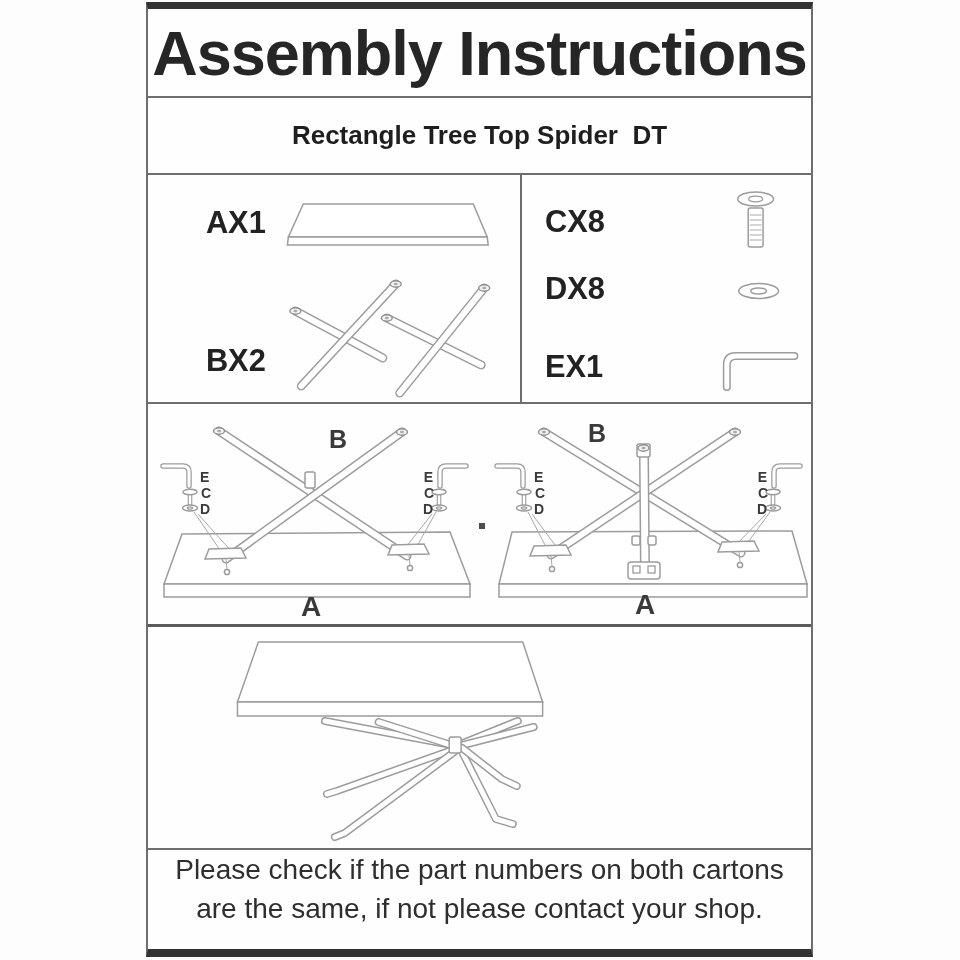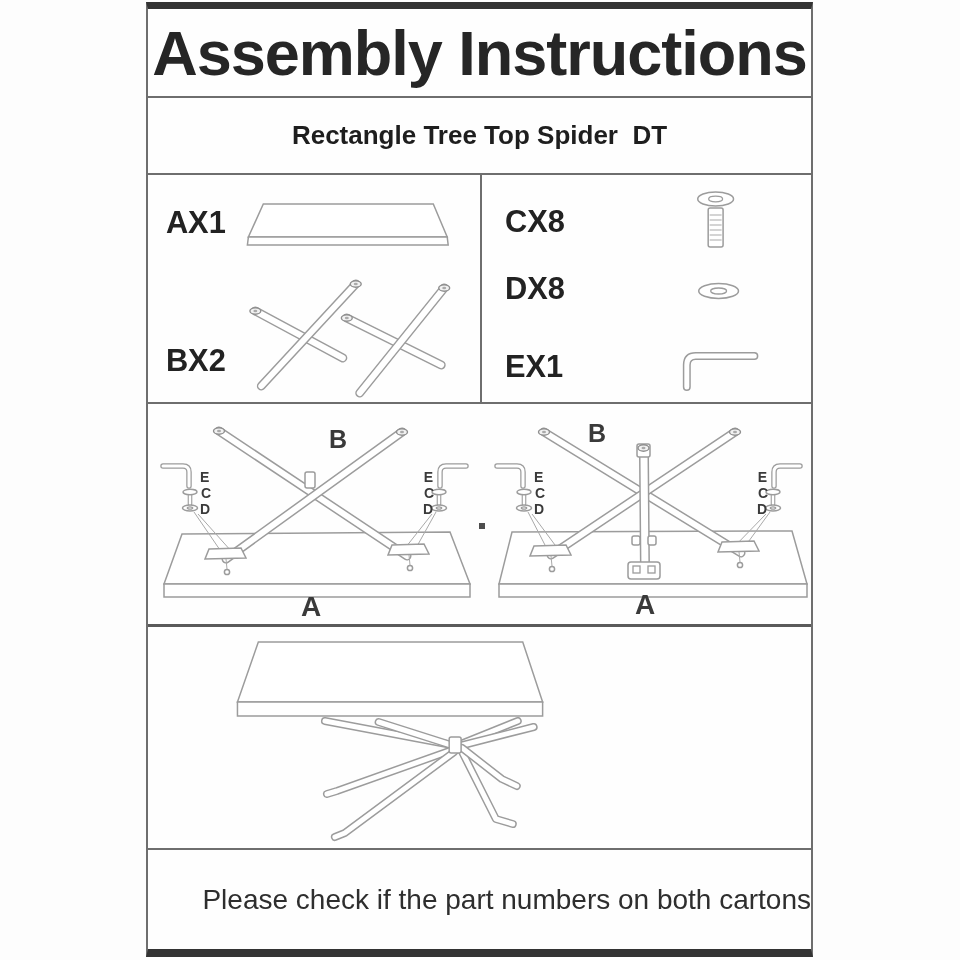--- a/index.html
+++ b/index.html
@@ -8,26 +8,26 @@
   .sheet{position:absolute;left:146px;top:2px;width:667px;height:955px;box-sizing:border-box;
          background:#fefefe;border-left:2px solid #6e6e6e;border-right:2px solid #6e6e6e;
          border-top:7px solid #333333;border-bottom:8px solid #333333;
          display:flex;flex-direction:column;}
   .row{box-sizing:border-box;position:relative;}
   .title-row{height:89px;border-bottom:2px solid #6e6e6e;display:flex;align-items:center;justify-content:center;}
   .title-row h1{margin:0;font-size:63px;font-weight:700;letter-spacing:-1px;color:#262626;white-space:pre;}
   .subtitle-row{height:77px;border-bottom:2px solid #6e6e6e;display:flex;align-items:center;justify-content:center;}
   .subtitle-row h2{margin:12px;font-size:26px;font-weight:700;color:#1e1e1e;white-space:pre;}
   .parts-row{height:229px;border-bottom:2px solid #6e6e6e;display:flex;}
-  .parts-left{width:334px;height:100%;box-sizing:border-box;border-right:2px solid #6e6e6e;}
+  .parts-left{width:334px;height:100%;box-sizing:border-box;border-right:2px solid #6e6e6e;margin-left:40px;}
   .parts-right{flex:1;height:100%;padding-left:8px;}
   .assembly-row{height:223px;border-bottom:3px solid #5a5a5a;display:flex;}
   .assembly-half{height:100%;}
   .final-row{height:223px;border-bottom:2px solid #6e6e6e;}
-  .footer-row{flex:1;display:flex;align-items:center;justify-content:flex-end;}
+  .footer-row{flex:1;display:flex;flex-direction:column;align-items:center;justify-content:flex-start;}
   .footer-row p{margin:0;font-size:28px;line-height:39px;color:#2e2e2e;text-align:center;}
   svg{display:block;}
   
   .ln{stroke:#9c9c9c;stroke-width:1.5;fill:#ffffff;}
   .lnf{stroke:#9c9c9c;stroke-width:1.3;fill:none;}
   .thin{stroke:#a9a9a9;stroke-width:1;fill:none;}
   
   .tb{stroke:#9c9c9c;fill:none;stroke-linecap:round;stroke-linejoin:round;}
   .tf{stroke:#ffffff;fill:none;stroke-linecap:round;stroke-linejoin:round;}
   .w9{stroke-width:9px;} .w6{stroke-width:6px;}
@@ -246,16 +246,17 @@
             <path class="tf w5" d="M315,123 L350,192 L367,197"></path>
           <path class="tb w8" d="M316,121 L356,152 L371,159"></path>
             <path class="tf w5" d="M316,121 L356,152 L371,159"></path>
           <rect class="ln" x="303" y="110" width="12" height="16" rx="2"></rect>
         </g>
       </svg>
     </div>
 
     <div class="row footer-row">
       <p>Please check if the part numbers on both cartons</p>
+      <p>are the same, if not please contact your shop.</p>
     </div>
 
   </div>
 </div>
 
 </body></html>

